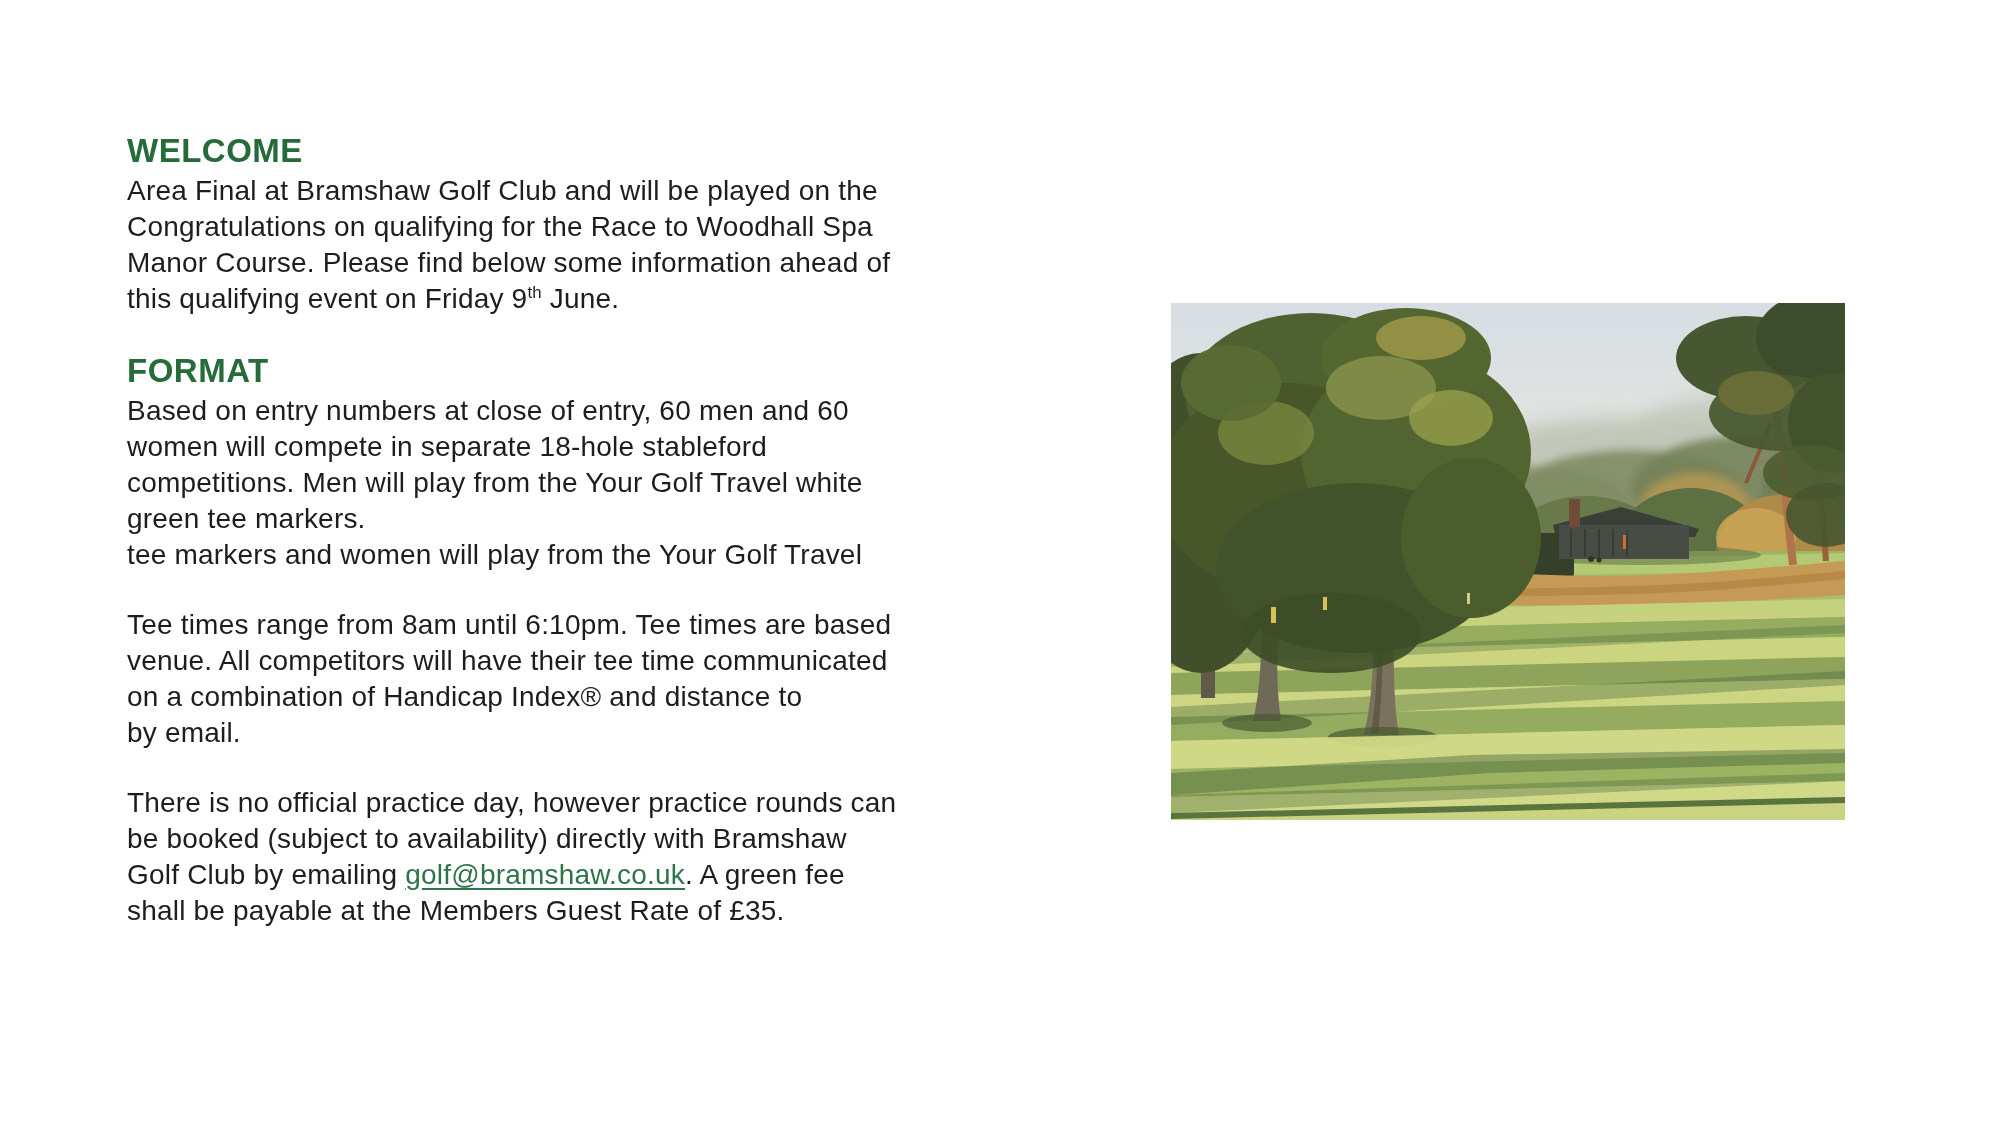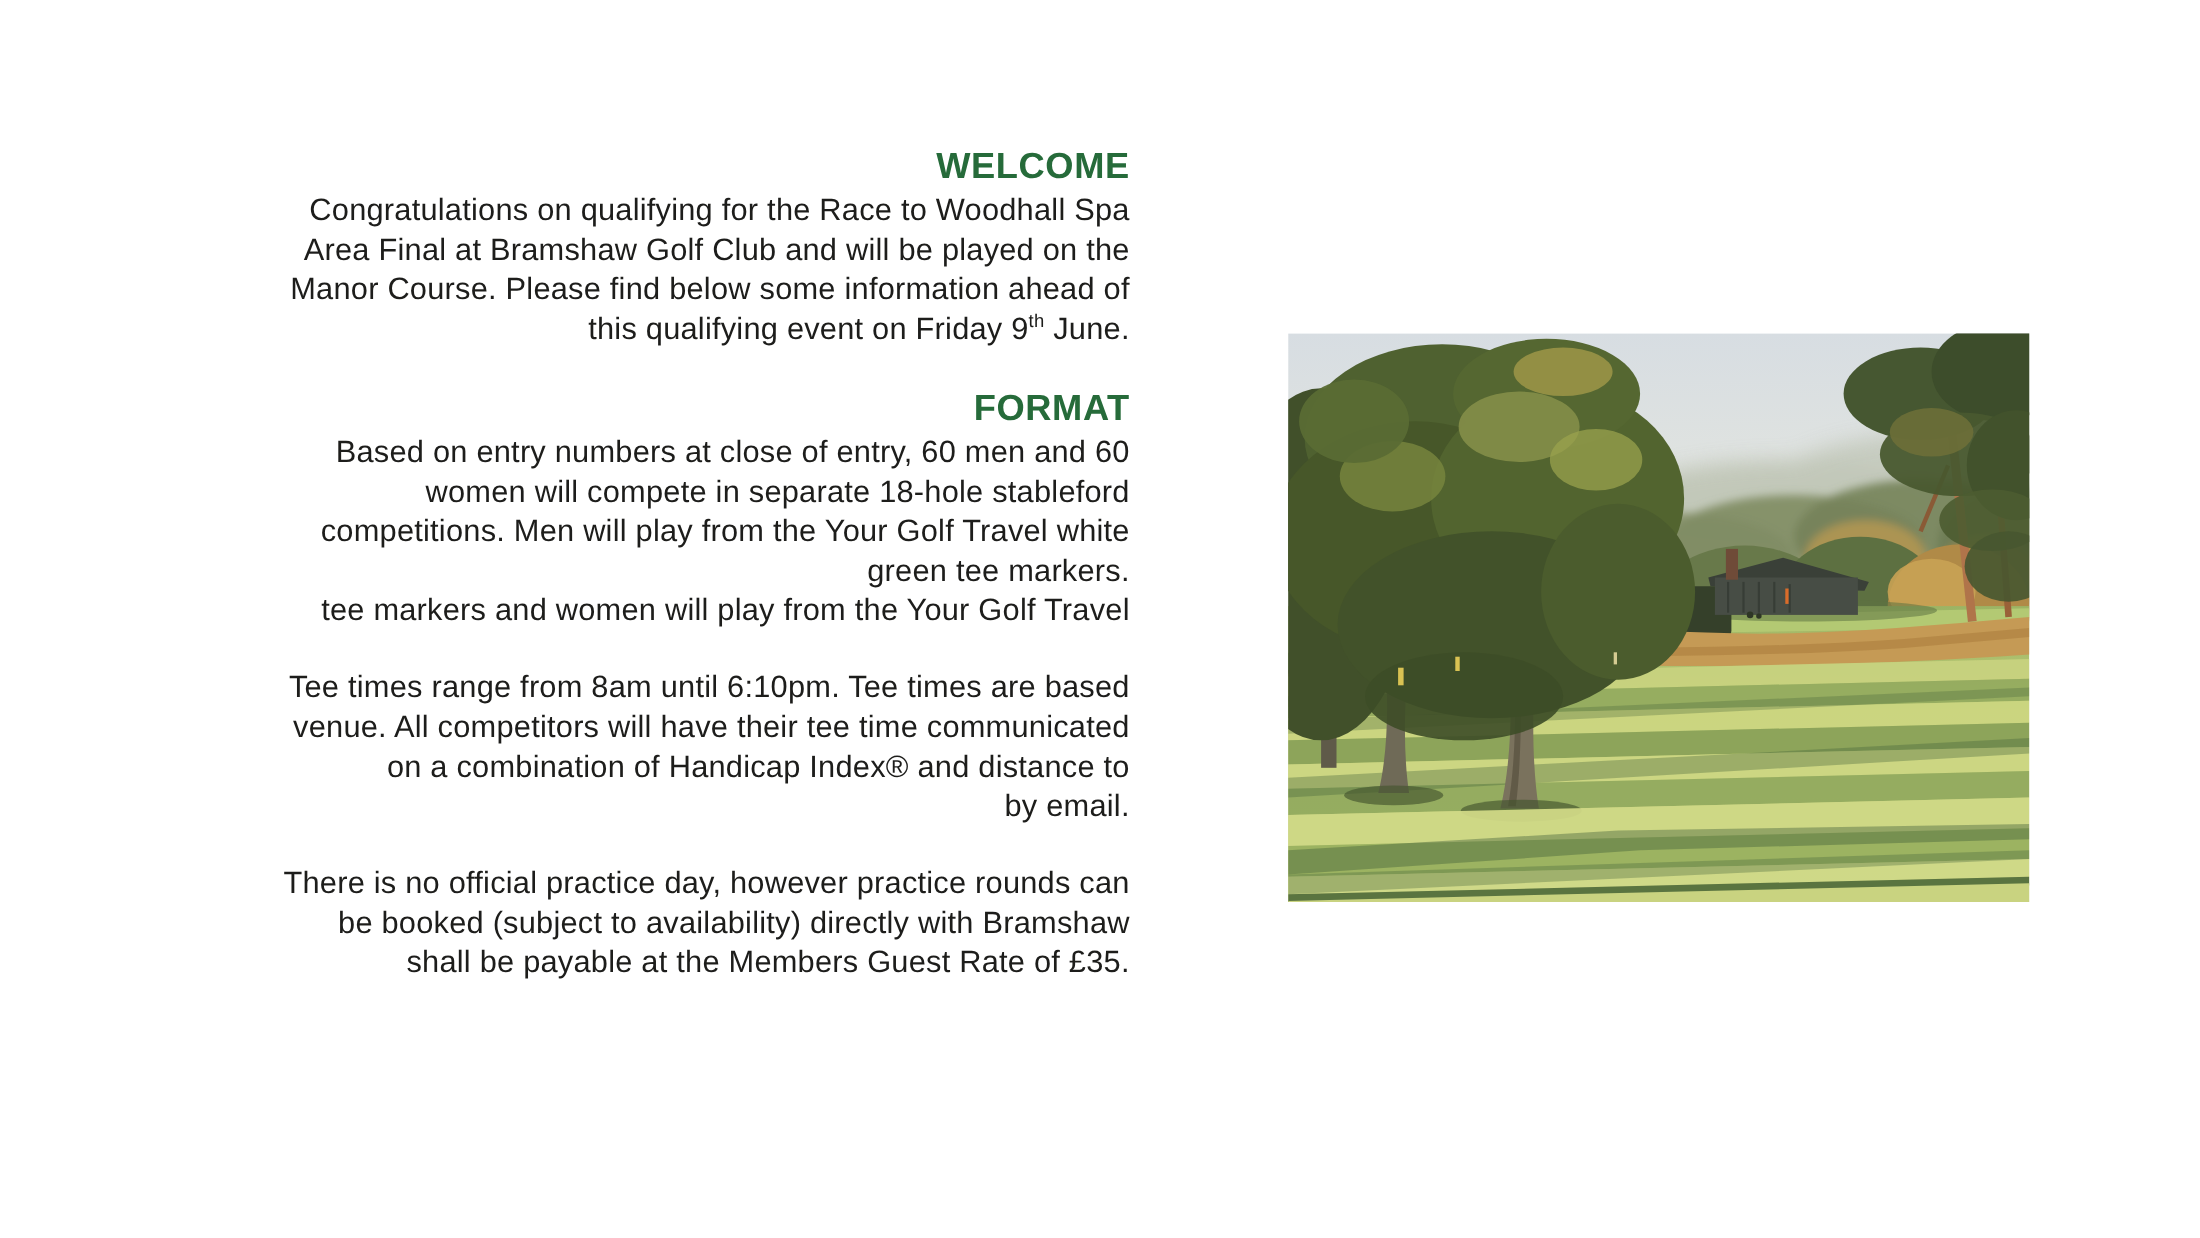--- a/index.html
+++ b/index.html
@@ -8,21 +8,21 @@
     --link-green:#2f7448;
     --body-text:#1d1d1b;
     --page-bg:#ffffff;
   }
   html,body{margin:0;padding:0;}
   body{
     width:2000px;height:1125px;background:var(--page-bg);
     font-family:"Liberation Sans",sans-serif;
     overflow:hidden;
   }
-  .page{position:relative;width:2000px;height:1125px;background:var(--page-bg);text-align:right;}
+  .page{position:relative;width:2000px;height:1125px;background:var(--page-bg);}
   .text-col{
     position:absolute;left:127px;top:131px;width:900px;
   }
   .section{margin:0 0 34px 0;}
   .heading{
     margin:0 0 2px 0;
     font-size:33px;line-height:40px;font-weight:700;
     letter-spacing:0.5px;
     color:var(--heading-green);
   }
@@ -53,22 +53,22 @@
 </head>
 <body>
 
 <div class="page">
 
   <main class="text-col">
     <div id="sections-root">
     <section class="section">
       <h2 class="heading">WELCOME</h2>
       <div class="para">
+            <div class="line"><span>Area Final at Bramshaw Golf Club and will be played on the</span></div>
             <div class="line"><span>Congratulations on qualifying for the Race to Woodhall Spa</span></div>
-            <div class="line"><span>Area Final at Bramshaw Golf Club and will be played on the</span></div>
             <div class="line"><span>Manor Course. Please find below some information ahead of</span></div>
             <div class="line"><span>this qualifying event on Friday 9</span><sup>th</sup><span> June.</span></div>
           </div>
     </section>
 
     <section class="section">
       <h2 class="heading">FORMAT</h2>
       <div class="para">
             <div class="line"><span>Based on entry numbers at close of entry, 60 men and 60</span></div>
             <div class="line"><span>women will compete in separate 18-hole stableford</span></div>
@@ -84,20 +84,21 @@
             <div class="line"><span>venue. All competitors will have their tee time communicated</span></div>
             <div class="line"><span>on a combination of Handicap Index® and distance to</span></div>
             <div class="line"><span>by email.</span></div>
           </div>
     </section>
 
     <section class="section">
       <div class="para">
             <div class="line"><span>There is no official practice day, however practice rounds can</span></div>
             <div class="line"><span>be booked (subject to availability) directly with Bramshaw</span></div>
+            <div class="line"><span>Golf Club by emailing </span><a class="email-link">golf@bramshaw.co.uk</a><span>. A green fee</span></div>
             <div class="line"><span>shall be payable at the Members Guest Rate of £35.</span></div>
           </div>
     </section>
   </div>
   </main>
 
   <figure class="photo">
     <svg viewBox="0 0 674 517" preserveAspectRatio="none" aria-hidden="true">
       <defs>
         <linearGradient id="sky" x1="0" y1="0" x2="0" y2="1">

